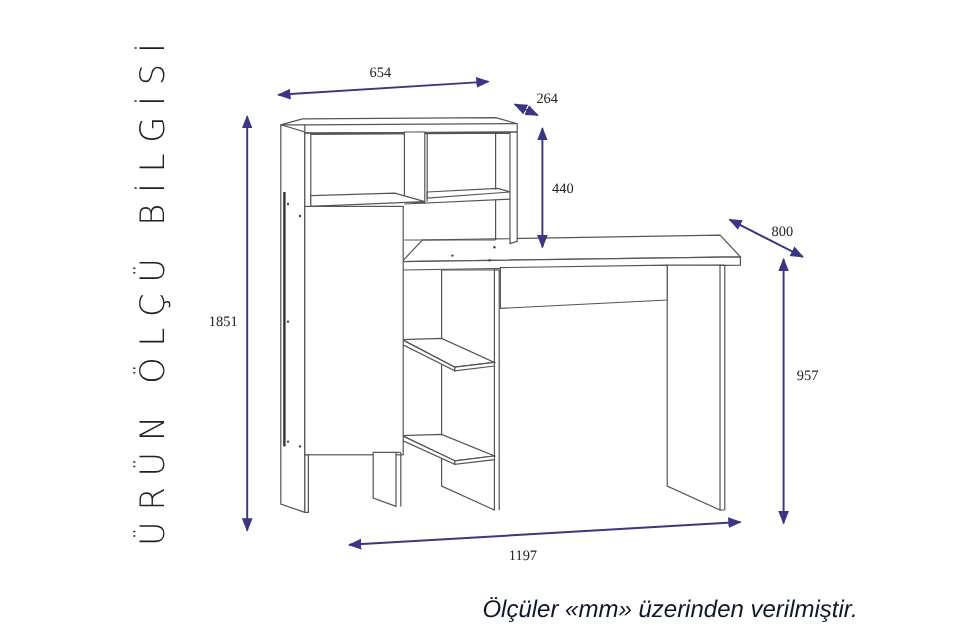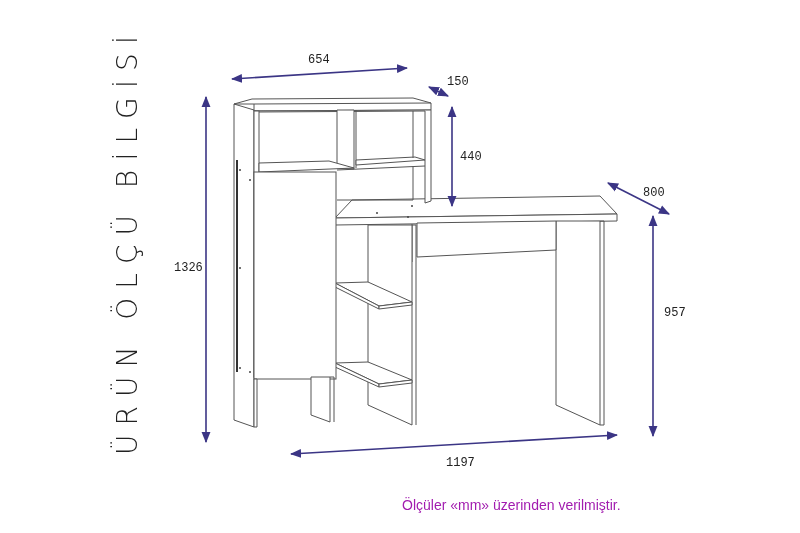--- a/index.html
+++ b/index.html
@@ -5,22 +5,22 @@
   html, body { margin: 0; padding: 0; background: #ffffff; }
   body { width: 800px; height: 533px; position: relative; overflow: hidden; font-family: "Liberation Sans", sans-serif; }
   .vtitle {
     position: absolute; left: 106px; top: 255px; width: 400px; height: 40px;
     transform: translate(-50%, -50%) rotate(-90deg); transform-origin: center;
     left: 128px;
     font-family: "DejaVu Sans", sans-serif; font-size: 28px; font-weight: 300;
     letter-spacing: 9px; color: #222; white-space: nowrap; text-align: center; line-height: 40px;
   }
   svg.drawing { position: absolute; left: 0; top: 0; }
-  .dimlabel { position: absolute; font-size: 12px; color: #222; font-family: Liberation Mono, monospace; }
-  .note { position: absolute; left: 402px; top: 497px; font-size: 14px; color: #a21caf; font-family: "Liberation Sans", sans-serif; }
+  .dimlabel { position: absolute; font-size: 12px; color: #222; font-family: Liberation Serif, serif; }
+  .note { position: absolute; left: 402px; top: 497px; font-size: 20px; color: #0f172a; font-family: "Liberation Sans", sans-serif; font-style: italic; }
   .ln { stroke: #555; stroke-width: 1; fill: #fff; }
   .ln2 { stroke: #555; stroke-width: 1; fill: none; }
   .dim { stroke: #3b3585; stroke-width: 1.6; fill: none; }
   .dimh { fill: #3b3585; }
 </style>
 </head>
 <body>
 
 <div class="vtitle">ÜRÜN ÖLÇÜ BİLGİSİ</div>
 
@@ -105,20 +105,20 @@
   <line class="dim" x1="232" y1="79" x2="407" y2="68" marker-start="url(#ah)" marker-end="url(#ah)"></line>
   <line class="dim" x1="429" y1="87" x2="448" y2="96" marker-start="url(#ah)" marker-end="url(#ah)"></line>
   <line class="dim" x1="452" y1="107" x2="452" y2="206" marker-start="url(#ah)" marker-end="url(#ah)"></line>
   <line class="dim" x1="608" y1="183" x2="669" y2="214" marker-start="url(#ah)" marker-end="url(#ah)"></line>
   <line class="dim" x1="206" y1="97" x2="206" y2="442" marker-start="url(#ah)" marker-end="url(#ah)"></line>
   <line class="dim" x1="653" y1="216" x2="653" y2="436" marker-start="url(#ah)" marker-end="url(#ah)"></line>
   <line class="dim" x1="291" y1="454" x2="617" y2="435" marker-start="url(#ah)" marker-end="url(#ah)"></line>
 </svg>
 
 <div class="dimlabel" style="left:308px;top:53px">654</div>
-<div class="dimlabel" style="left:447px;top:75px">150</div>
+<div class="dimlabel" style="left:447px;top:75px">264</div>
 <div class="dimlabel" style="left:460px;top:150px">440</div>
 <div class="dimlabel" style="left:643px;top:186px">800</div>
-<div class="dimlabel" style="left:174px;top:261px">1326</div>
+<div class="dimlabel" style="left:174px;top:261px">1851</div>
 <div class="dimlabel" style="left:664px;top:306px">957</div>
-<div class="dimlabel" style="left:446px;top:456px">1197</div>
+<div class="dimlabel" style="left:424px;top:456px">1197</div>
 
 <div class="note">Ölçüler «mm» üzerinden verilmiştir.</div>
 
 </body></html>

